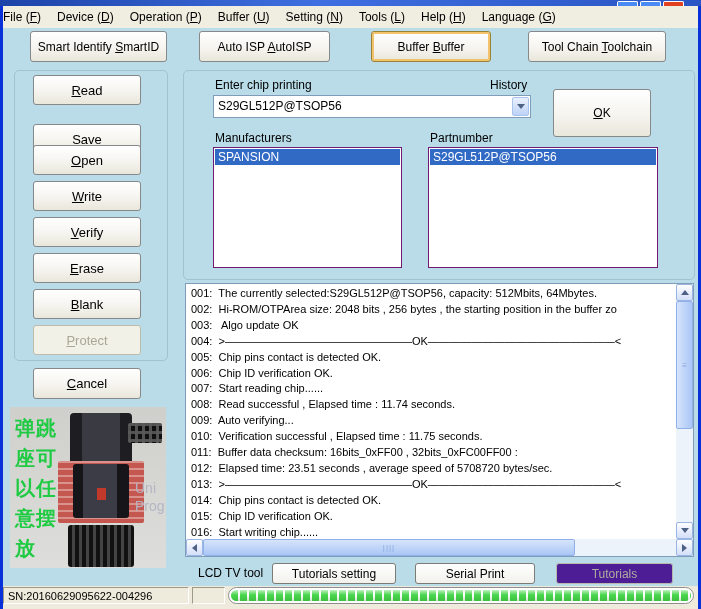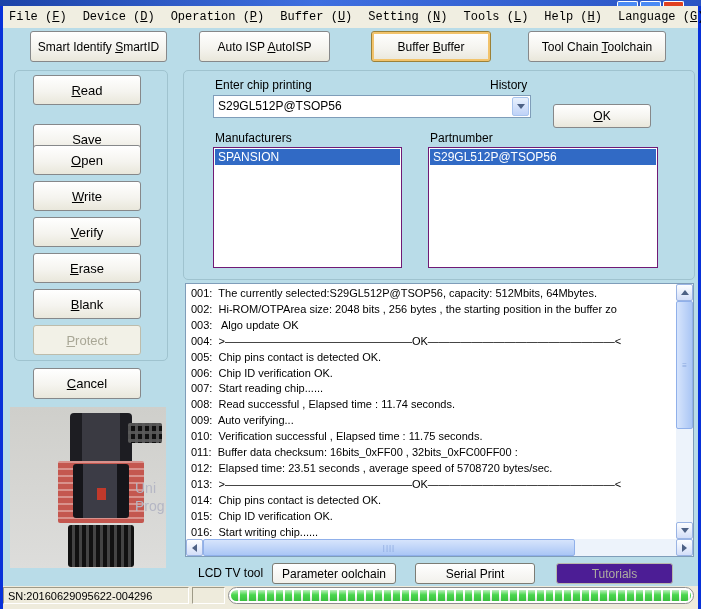--- a/index.html
+++ b/index.html
@@ -17,21 +17,21 @@
     background:linear-gradient(90deg,#1c43a8,#3e6fe0 45%,#2a54c4); }
   .tb-btn { position:absolute; top:1px; width:21px; height:5px; border-radius:2px 2px 0 0; border:1px solid #fff; border-bottom:none; }
   .tb-min { left:617px; background:#4a8af4; }
   .tb-max { left:640px; background:#4a8af4; }
   .tb-close { left:663px; background:#e0401f; }
   .border-left  { position:absolute; left:0;  top:6px; width:3px; height:603px; background:#0831d9; }
   .border-right { position:absolute; right:0; top:6px; width:3px; height:603px; background:#0831d9; }
   .border-bottom{ position:absolute; left:0; top:605px; width:100%; height:4px; background:#0831d9; }
 
   .menubar { position:absolute; left:3px; top:6px; width:695px; height:22px;
-    background:#f0eee1; display:flex; align-items:center; gap:16px; padding-left:6px;font-family:Liberation Mono, monospace; }
+    background:#f0eee1; display:flex; align-items:center; gap:16px; padding-left:0; }
   .menu-item { cursor:default; white-space:nowrap; }
   .u { text-decoration:underline; }
 
   
   .xpbtn { position:absolute; display:flex; align-items:center; justify-content:center;
     background:linear-gradient(180deg,#ffffff,#f5f4ef 55%,#e9e7db);
     border:1px solid #86888a; border-radius:3px; font-size:12px; cursor:default; white-space:nowrap; }
   .xpbtn.focused { border-color:#9c8138; box-shadow:inset 0 0 0 2px #f2c36b; }
   .xpbtn.disabled { color:#a9a796; border-color:#bdbcab; background:#f2f1e7; }
   .sidebtn { font-size:13px; }
@@ -166,20 +166,27 @@
       <span><span></span><span class="u">B</span><span>lank</span></span>
     </div>
   <div class="xpbtn sidebtn disabled" style="left:33px; top:325px; width:108px; height:30px;">
       <span><span></span><span class="u">P</span><span>rotect</span></span>
     </div>
   <div class="xpbtn sidebtn" style="left:33px; top:368px; width:108px; height:31px;">
       <span><span></span><span class="u">C</span><span>ancel</span></span>
     </div>
 
   <div class="photo">
+    <div class="photo-caption">
+      <div>弹跳</div>
+      <div>座可</div>
+      <div>以任</div>
+      <div>意摆</div>
+      <div>放</div>
+    </div>
     <div class="socket-top"></div>
     <div class="connector"></div>
     <div class="pcb"></div>
     <div class="zif">
         <div class="zif-dot"></div>
       </div>
     <div class="socket-bottom"></div>
     <div class="brand">
       <div>Uni</div>
       <div>Prog</div>
@@ -189,21 +196,21 @@
   <div class="groupbox" style="left:183px; top:70px; width:512px; height:210px;"></div>
   <div class="label" style="left:215px; top:78px;">Enter chip printing</div>
   <div class="label" style="left:490px; top:78px;">History</div>
 
   <div class="combo">
     <div class="combo-text">S29GL512P@TSOP56</div>
     <div class="combo-btn">
       <div class="tri-down"></div>
     </div>
   </div>
-  <div class="xpbtn" style="left:553px; top:104px; width:98px; height:24px;">
+  <div class="xpbtn" style="left:553px; top:89px; width:98px; height:48px;">
       <span><span></span><span class="u">O</span><span>K</span></span>
     </div>
 
   <div class="label" style="left:215px; top:131px;">Manufacturers</div>
   <div class="label" style="left:430px; top:131px;">Partnumber</div>
 
   <div class="listbox" style="left:213px; top:147px; width:189px; height:121px;">
     <div class="listitem selected">SPANSION</div>
   </div>
   <div class="listbox" style="left:428px; top:147px; width:230px; height:121px;">
@@ -241,21 +248,21 @@
           <div class="tri-left"></div>
         </div>
       <div class="hthumb">||||</div>
       <div class="sbtn" style="right:0; top:0;">
           <div class="tri-right"></div>
         </div>
     </div>
   </div>
 
   <div class="label" style="left:198px; top:566px;">LCD TV tool</div>
-  <div class="flatbtn" style="left:272px; top:563px; width:124px; height:21px;">Parameter oolchain</div>
+  <div class="flatbtn" style="left:272px; top:563px; width:124px; height:21px;">Tutorials setting</div>
   <div class="flatbtn" style="left:415px; top:563px; width:120px; height:21px;">Serial Print</div>
   <div class="flatbtn disabled" style="left:556px; top:563px; width:117px; height:21px;">Tutorials</div>
 
   <div class="statusbar">
     <div class="spanel" style="left:0; width:186px;">SN:20160629095622-004296</div>
     <div class="spanel" style="left:189px; width:33px;"></div>
     <div class="progress-wrap">
       <div class="progress-fill"></div>
     </div>
   </div>

